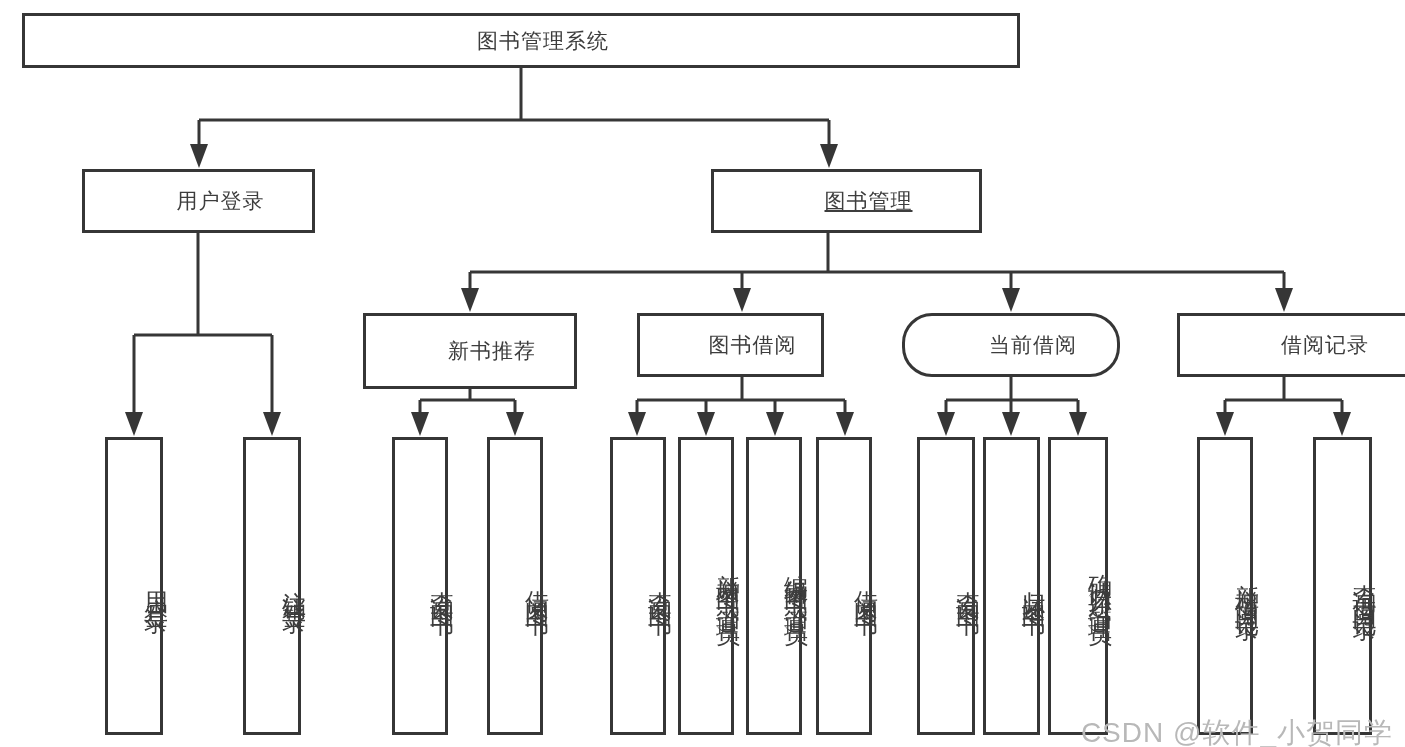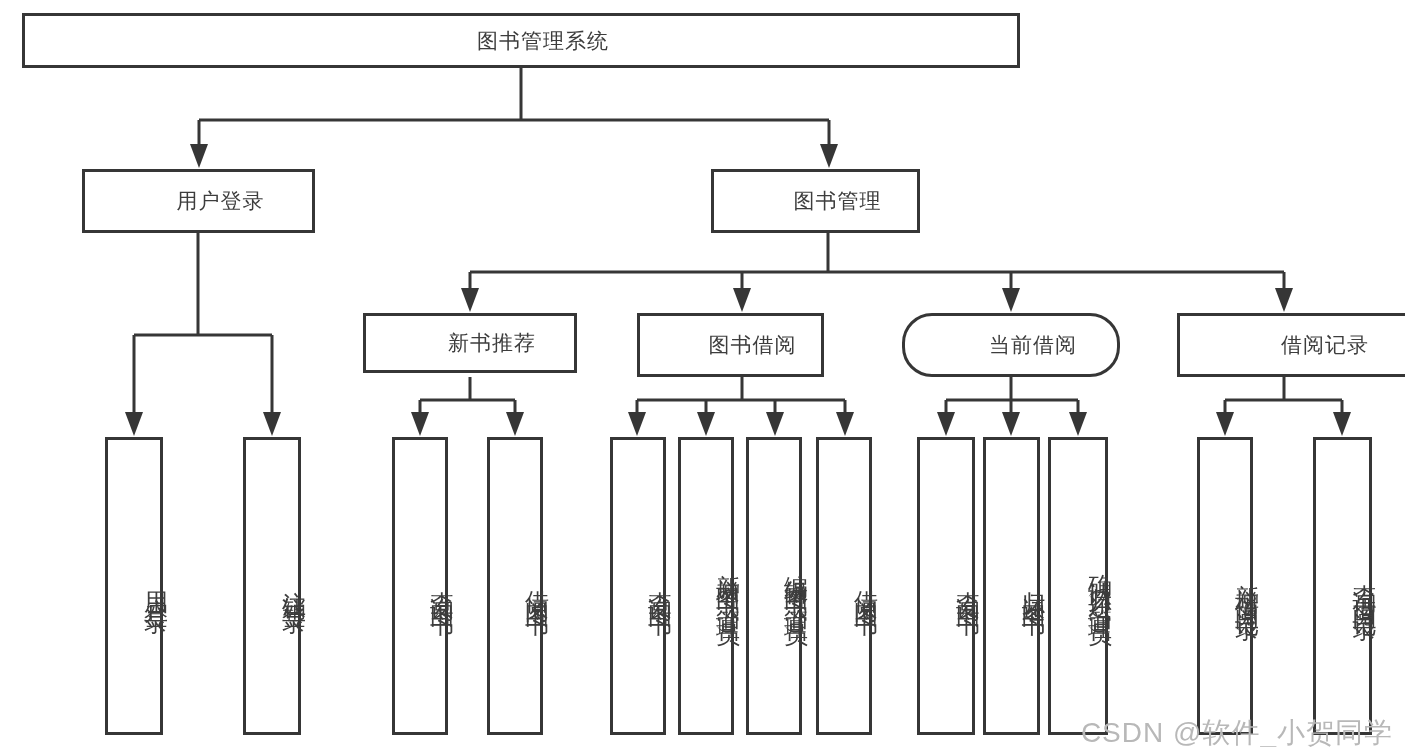--- a/index.html
+++ b/index.html
@@ -121,25 +121,25 @@
     <use href="#ah" transform="translate(1342,436)"></use>
   </svg>
 
   <div class="box h-box" style="left:22px; top:13px; width:998px; height:55px;">
     <span>图书管理系统</span>
   </div>
 
   <div class="box h-box" style="left:82px; top:169px; width:233px; height:64px;">
     <span>用户登录</span>
   </div>
-  <div class="box h-box" style="left:711px; top:169px; width:209px; height:64px;">
+  <div class="box h-box" style="left:711px; top:169px; width:271px; height:64px;text-decoration:underline;">
     <span>图书管理</span>
   </div>
 
-  <div class="box h-box" style="left:363px; top:313px; width:214px; height:60px;">
+  <div class="box h-box" style="left:363px; top:313px; width:214px; height:76px;">
     <span>新书推荐</span>
   </div>
   <div class="box h-box" style="left:637px; top:313px; width:187px; height:64px;">
     <span>图书借阅</span>
   </div>
   <div class="box h-box" style="left:902px; top:313px; width:218px; height:64px;border-radius:30px;">
     <span>当前借阅</span>
   </div>
   <div class="box h-box" style="left:1177px; top:313px; width:252px; height:64px;">
     <span>借阅记录</span>

